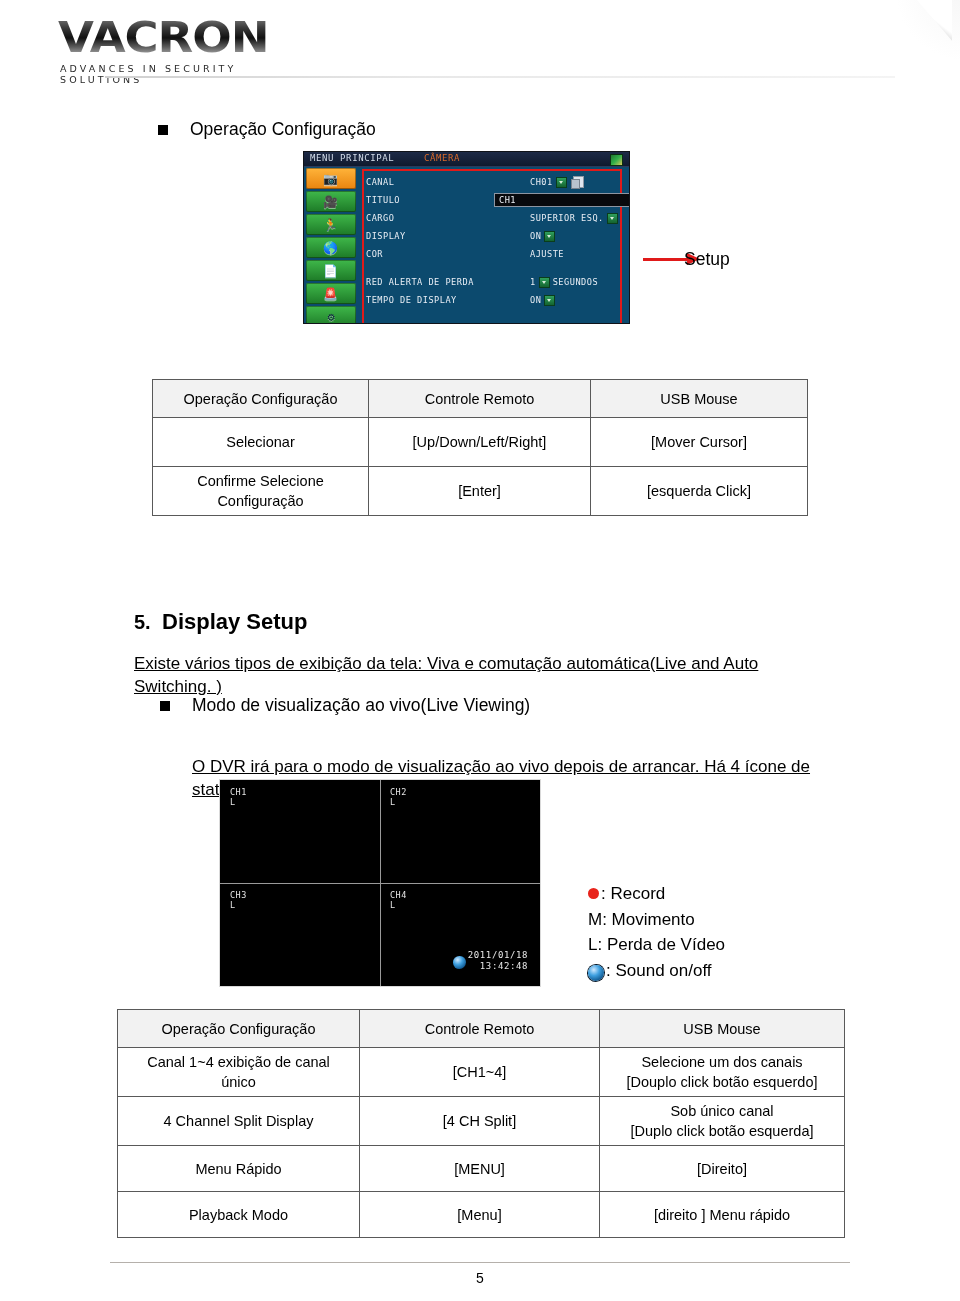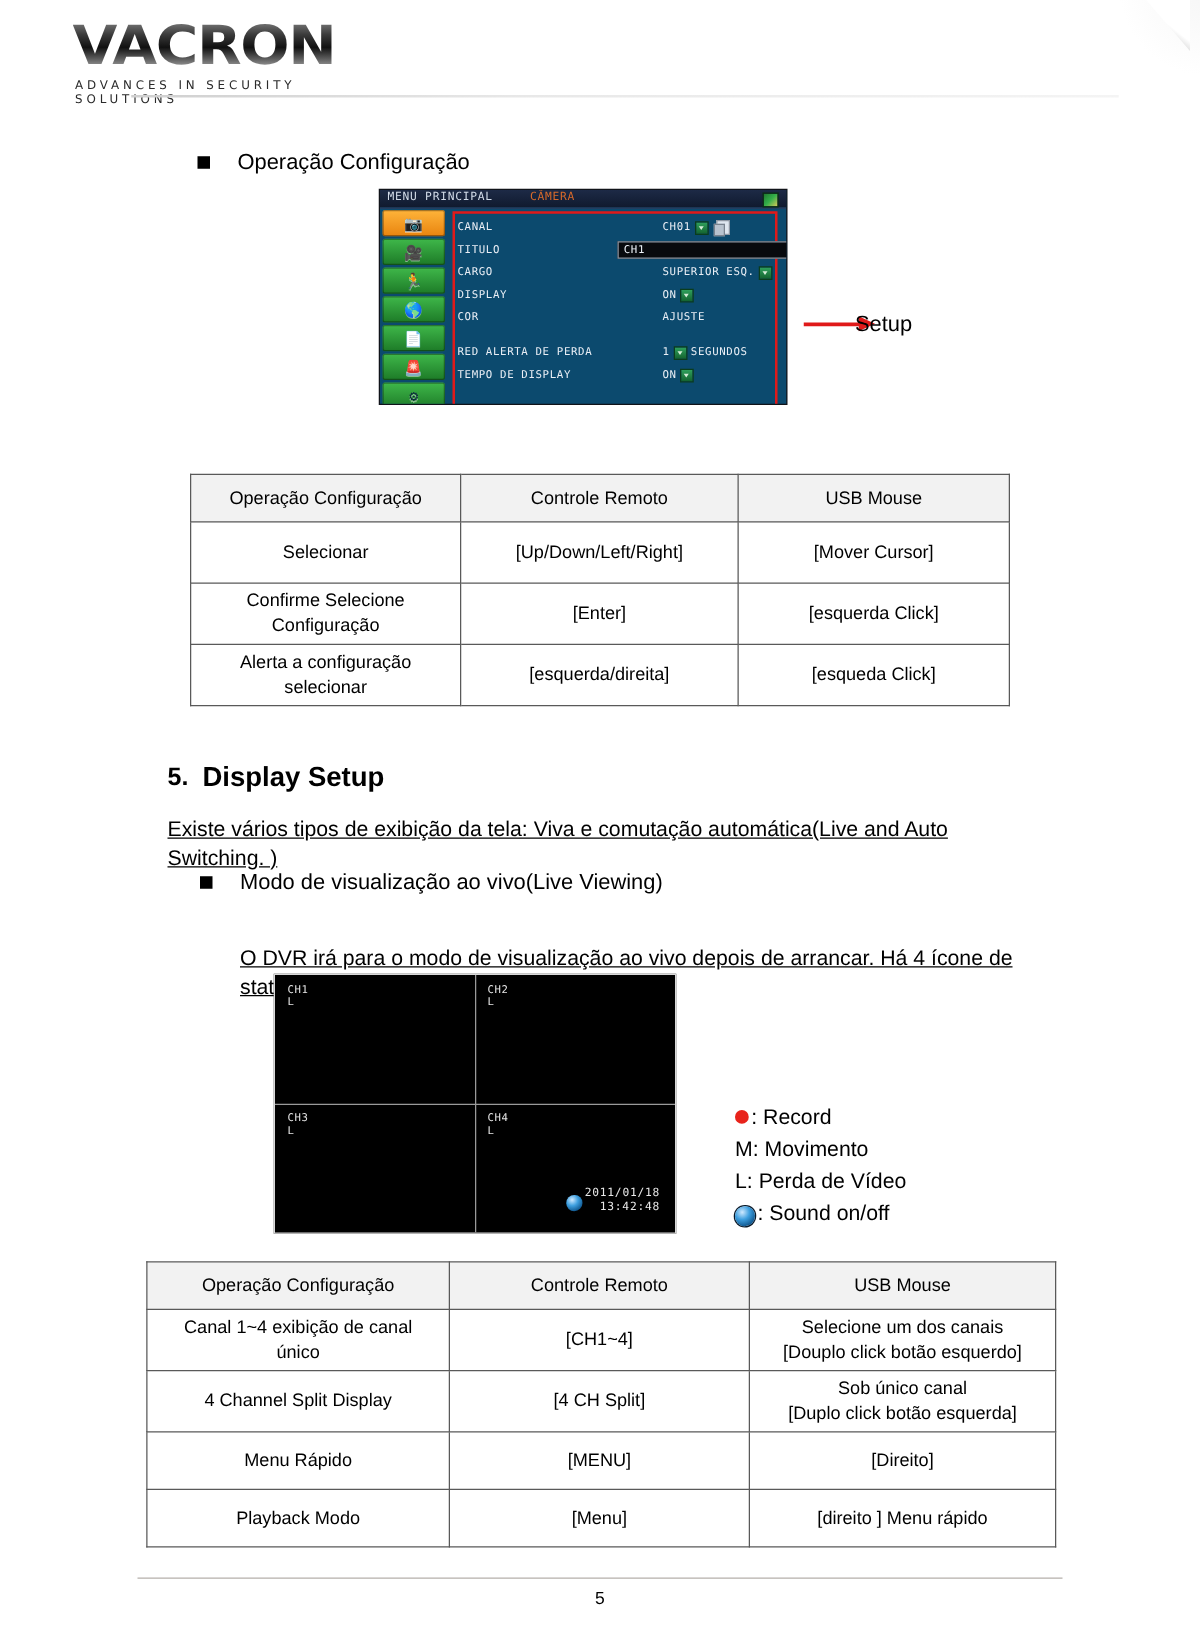--- a/index.html
+++ b/index.html
@@ -543,25 +543,20 @@
     <tr>
       <td>Selecionar</td>
       <td>[Up/Down/Left/Right]</td>
       <td>[Mover Cursor]</td>
     </tr>
     <tr>
       <td>Confirme Selecione<br>Configuração</td>
       <td>[Enter]</td>
       <td>[esquerda Click]</td>
     </tr>
-    <tr>
-      <td>Alerta a configuração<br>selecionar</td>
-      <td>[esquerda/direita]</td>
-      <td>[esqueda Click]</td>
-    </tr>
   </tbody>
 </table>
 
 <div class="sec-num">5.</div>
 <div class="sec-title" style="left:162px;">Display Setup</div>
 
 <div class="para" style="left:134px; top:652px; width:690px;">Existe vários tipos de exibição da tela: Viva e comutação automática(Live and Auto Switching. )</div>
 
 <div class="bullet-line" style="left:160px; top:694px;">
   <span class="sq-bullet"></span>

